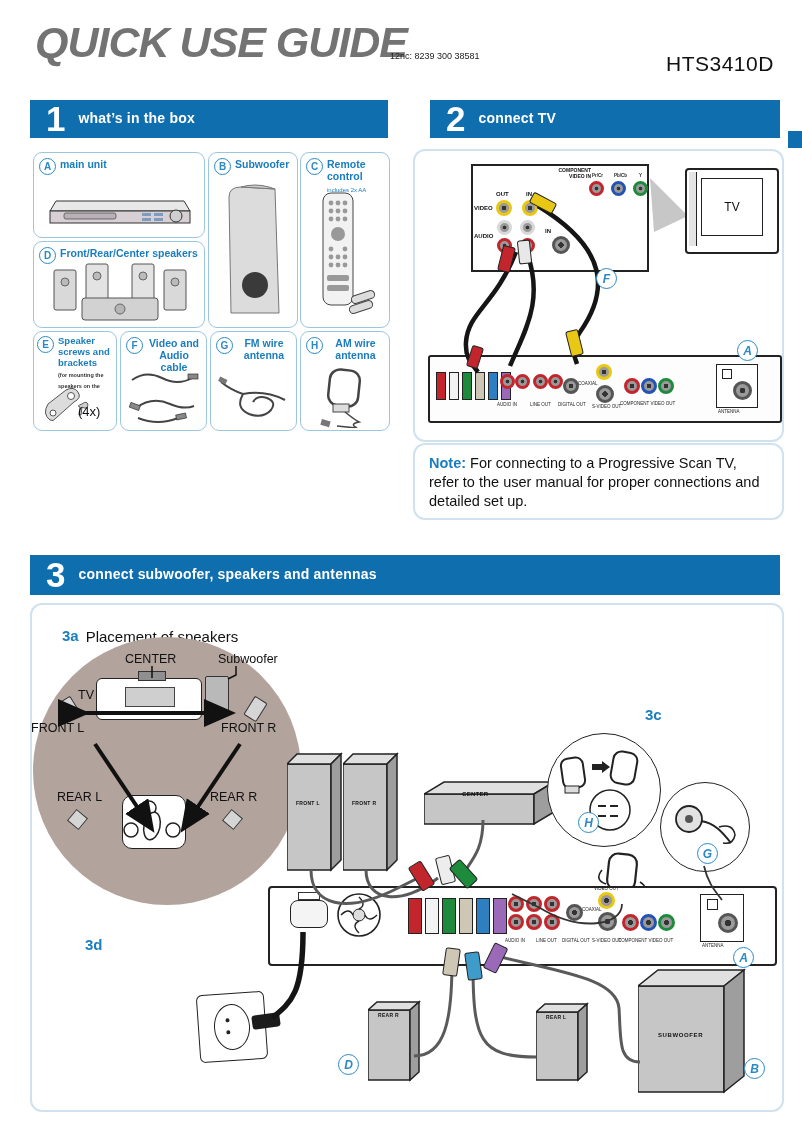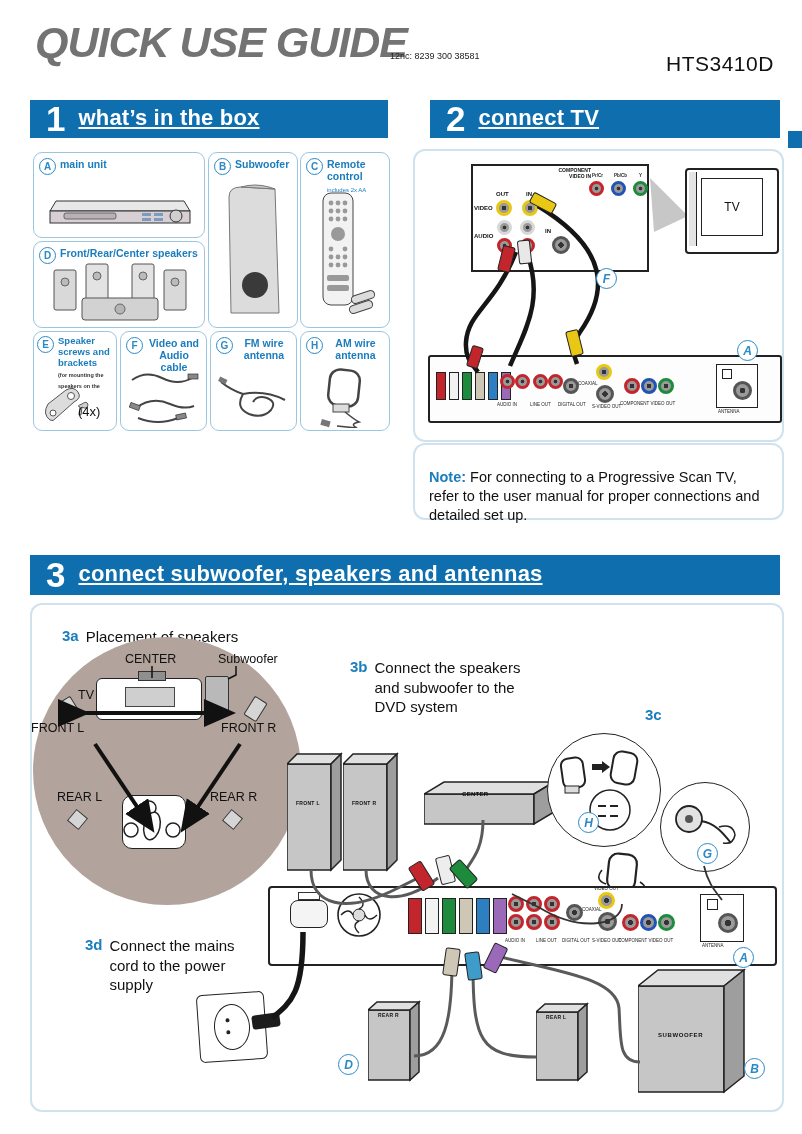--- a/index.html
+++ b/index.html
@@ -6,21 +6,21 @@
   .page{position:relative;width:802px;height:1134px;background:#fff;overflow:hidden;
         font-family:"Liberation Sans",sans-serif;color:#111;}
   .a{position:absolute;}
   
   .main-title{font-size:43px;font-weight:bold;font-style:italic;color:#737373;letter-spacing:-1px;}
   .code{font-size:9px;color:#222;}
   .model{font-size:21px;color:#111;letter-spacing:.5px;}
   
   .banner{background:#0f6fae;color:#fff;display:flex;align-items:center;}
   .banner .num{font-size:35px;font-weight:bold;margin:0 13px 2px 16px;line-height:1;}
-  .banner .bt{font-size:22px;font-weight:bold;letter-spacing:.2px;margin-bottom:2px;text-decoration:underline;}
+  .banner .bt{font-size:14px;font-weight:bold;letter-spacing:.2px;margin-bottom:2px;}
   
   .card{position:absolute;border:1.5px solid #9cc6e0;border-radius:9px;background:#fff;}
   .hd{display:flex;gap:4px;padding:5px 5px 0 5px;align-items:flex-start;}
   .badge{width:15px;height:15px;border:1.5px solid #2b8ac5;border-radius:50%;color:#2b8ac5;
          font-size:10px;font-weight:bold;display:flex;align-items:center;justify-content:center;
          background:#fff;flex:none;line-height:1;}
   .lbl{color:#1b7dbd;font-weight:bold;font-size:10.5px;line-height:1.15;}
   .sublbl{color:#1b7dbd;font-weight:normal;font-size:6px;}
   .sub2{color:#333;font-size:5.5px;line-height:1.2;}
   
@@ -272,21 +272,21 @@
   <div class="jk blue" style="left:641px;top:378px;width:10px;height:10px;"></div>
   <div class="jk green" style="left:658px;top:378px;width:10px;height:10px;"></div>
   <div class="rp-lbl" style="left:620px;top:401px;">COMPONENT VIDEO OUT</div>
   <div class="a outline" style="left:716px;top:364px;width:40px;height:42px;border-width:1.5px;">
     <div class="a" style="left:5px;top:4px;width:8px;height:8px;border:1.5px solid #222;"></div>
     <div class="jk dark" style="left:16px;top:16px;width:13px;height:13px;"></div>
   </div>
   <div class="rp-lbl" style="left:718px;top:409px;">ANTENNA</div>
 
   <div class="panel" style="left:413px;top:443px;width:367px;height:73px;">
-    <div style="padding:9px 12px 0 14px;font-size:14.5px;line-height:1.32;margin-top:14px;">
+    <div style="padding:9px 12px 0 14px;font-size:14.5px;line-height:1.32;">
       <span style="color:#1b7dbd;font-weight:bold;">Note:</span>
       <span>For connecting to a Progressive Scan TV, refer to the user manual for proper connections and detailed set up.</span>
     </div>
   </div>
 
   <div class="panel" style="left:30px;top:603px;width:750px;height:505px;"></div>
 
   <div class="step" style="left:62px;top:627px;">
     <span class="n">3a</span>
     <span class="tx">Placement of speakers</span>
@@ -311,30 +311,25 @@
   <div class="a" style="left:225px;top:812px;width:13px;height:13px;background:#d5d5d5;border:1.5px solid #333;transform:rotate(40deg);"></div>
   <div class="a outline" style="left:122px;top:795px;width:62px;height:52px;border-radius:10px;">
     <svg width="59" height="49">
       <circle cx="26" cy="12" r="7" fill="#fff" stroke="#222" stroke-width="1.5"></circle>
       <ellipse cx="29" cy="30" rx="8" ry="14" fill="#fff" stroke="#222" stroke-width="1.5" transform="rotate(12 29 30)"></ellipse>
       <circle cx="8" cy="34" r="7" fill="#fff" stroke="#222" stroke-width="1.5"></circle>
       <circle cx="50" cy="34" r="7" fill="#fff" stroke="#222" stroke-width="1.5"></circle>
     </svg>
   </div>
 
-  <div class="step" style="left:350px;top:658px;width:188px;">
-    <span class="n">3b</span>
-    <span class="tx">Connect the speakers and subwoofer to the DVD system</span>
-  </div>
   <div class="step" style="left:645px;top:706px;width:130px;">
     <span class="n">3c</span>
   </div>
   <div class="step" style="left:85px;top:936px;width:162px;">
     <span class="n">3d</span>
-    <span class="tx">Connect the mains cord to the power supply</span>
   </div>
 
   <svg class="a" style="left:287px;top:752px;" width="56" height="120">
     <polygon points="0,12 44,12 44,118 0,118" fill="#c6c6c6" stroke="#222" stroke-width="1.5"></polygon>
     <polygon points="0,12 10,2 54,2 44,12" fill="#e0e0e0" stroke="#222" stroke-width="1.5"></polygon>
     <polygon points="44,12 54,2 54,108 44,118" fill="#9e9e9e" stroke="#222" stroke-width="1.5"></polygon>
   </svg>
   <div class="spklbl" style="left:296px;top:800px;">FRONT L</div>
   <svg class="a" style="left:343px;top:752px;" width="56" height="120">
     <polygon points="0,12 44,12 44,118 0,118" fill="#c6c6c6" stroke="#222" stroke-width="1.5"></polygon>

